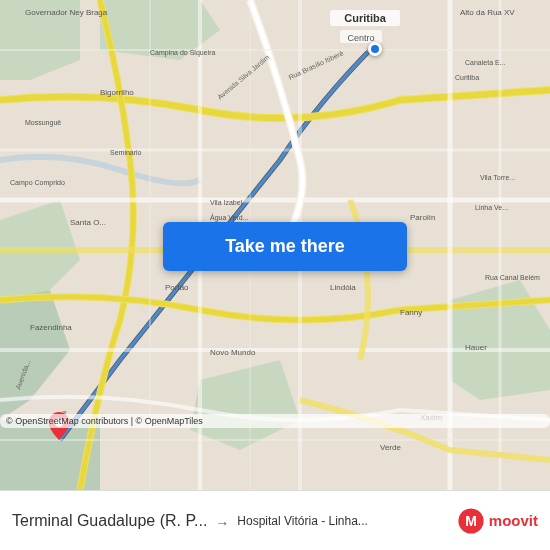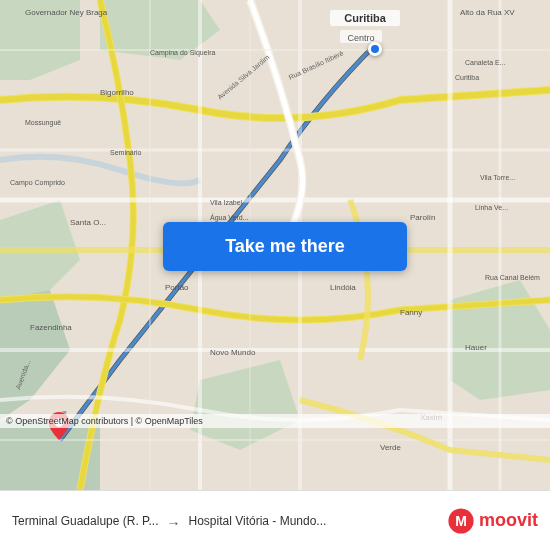--- a/index.html
+++ b/index.html
@@ -57,21 +57,21 @@
     }
 
     #bottom-left {
       display: flex;
       flex-direction: column;
       flex: 1;
       overflow: hidden;
     }
 
     #from-label {
-      font-size: 12px;
+      font-size: 16px;
       color: #333;
       white-space: nowrap;
       overflow: hidden;
       text-overflow: ellipsis;
       max-width: 220px;
     }
 
     #arrow-icon {
       font-size: 14px;
       color: #555;
@@ -115,20 +115,21 @@
     #attribution {
       position: absolute;
       bottom: 62px;
       left: 0;
       right: 0;
       background: rgba(255,255,255,0.7);
       font-size: 9px;
       color: #333;
       padding: 2px 6px;
       z-index: 5;
+      border-radius: 6px;
     }
 
     
     .origin-dot {
       position: absolute;
       width: 14px;
       height: 14px;
       background: #1a73e8;
       border-radius: 50%;
       border: 3px solid white;
@@ -249,26 +250,26 @@
       <span>© OpenStreetMap contributors | © OpenMapTiles</span>
     </div>
   </div>
 
   <div id="bottom-bar">
     <div class="bottom-row">
       <div id="bottom-left">
         <div class="bottom-row" style="align-items:center;">
           <span id="from-label">Terminal Guadalupe (R. P...</span>
           <span id="arrow-icon">→</span>
-          <span id="to-label">Hospital Vitória - Mundo...</span>
+          <span id="to-label">Hospital Vitória - Linha...</span>
         </div>
       </div>
 
       <div id="moovit-logo">
         <svg id="moovit-icon" viewBox="0 0 40 40" xmlns="http://www.w3.org/2000/svg">
           <circle cx="20" cy="20" r="18" fill="#e8303a"></circle>
           <text x="20" y="27" font-family="Arial" font-size="20" fill="white" text-anchor="middle" font-weight="bold">M</text>
         </svg>
-        <span id="moovit-text" style="font-size:18px; font-weight:bold; color:#e8303a;">moovit</span>
+        <span id="moovit-text" style="font-size:15px; font-weight:bold; color:#e8303a;">moovit</span>
       </div>
     </div>
   </div>
 </div>
 
 </body></html>

